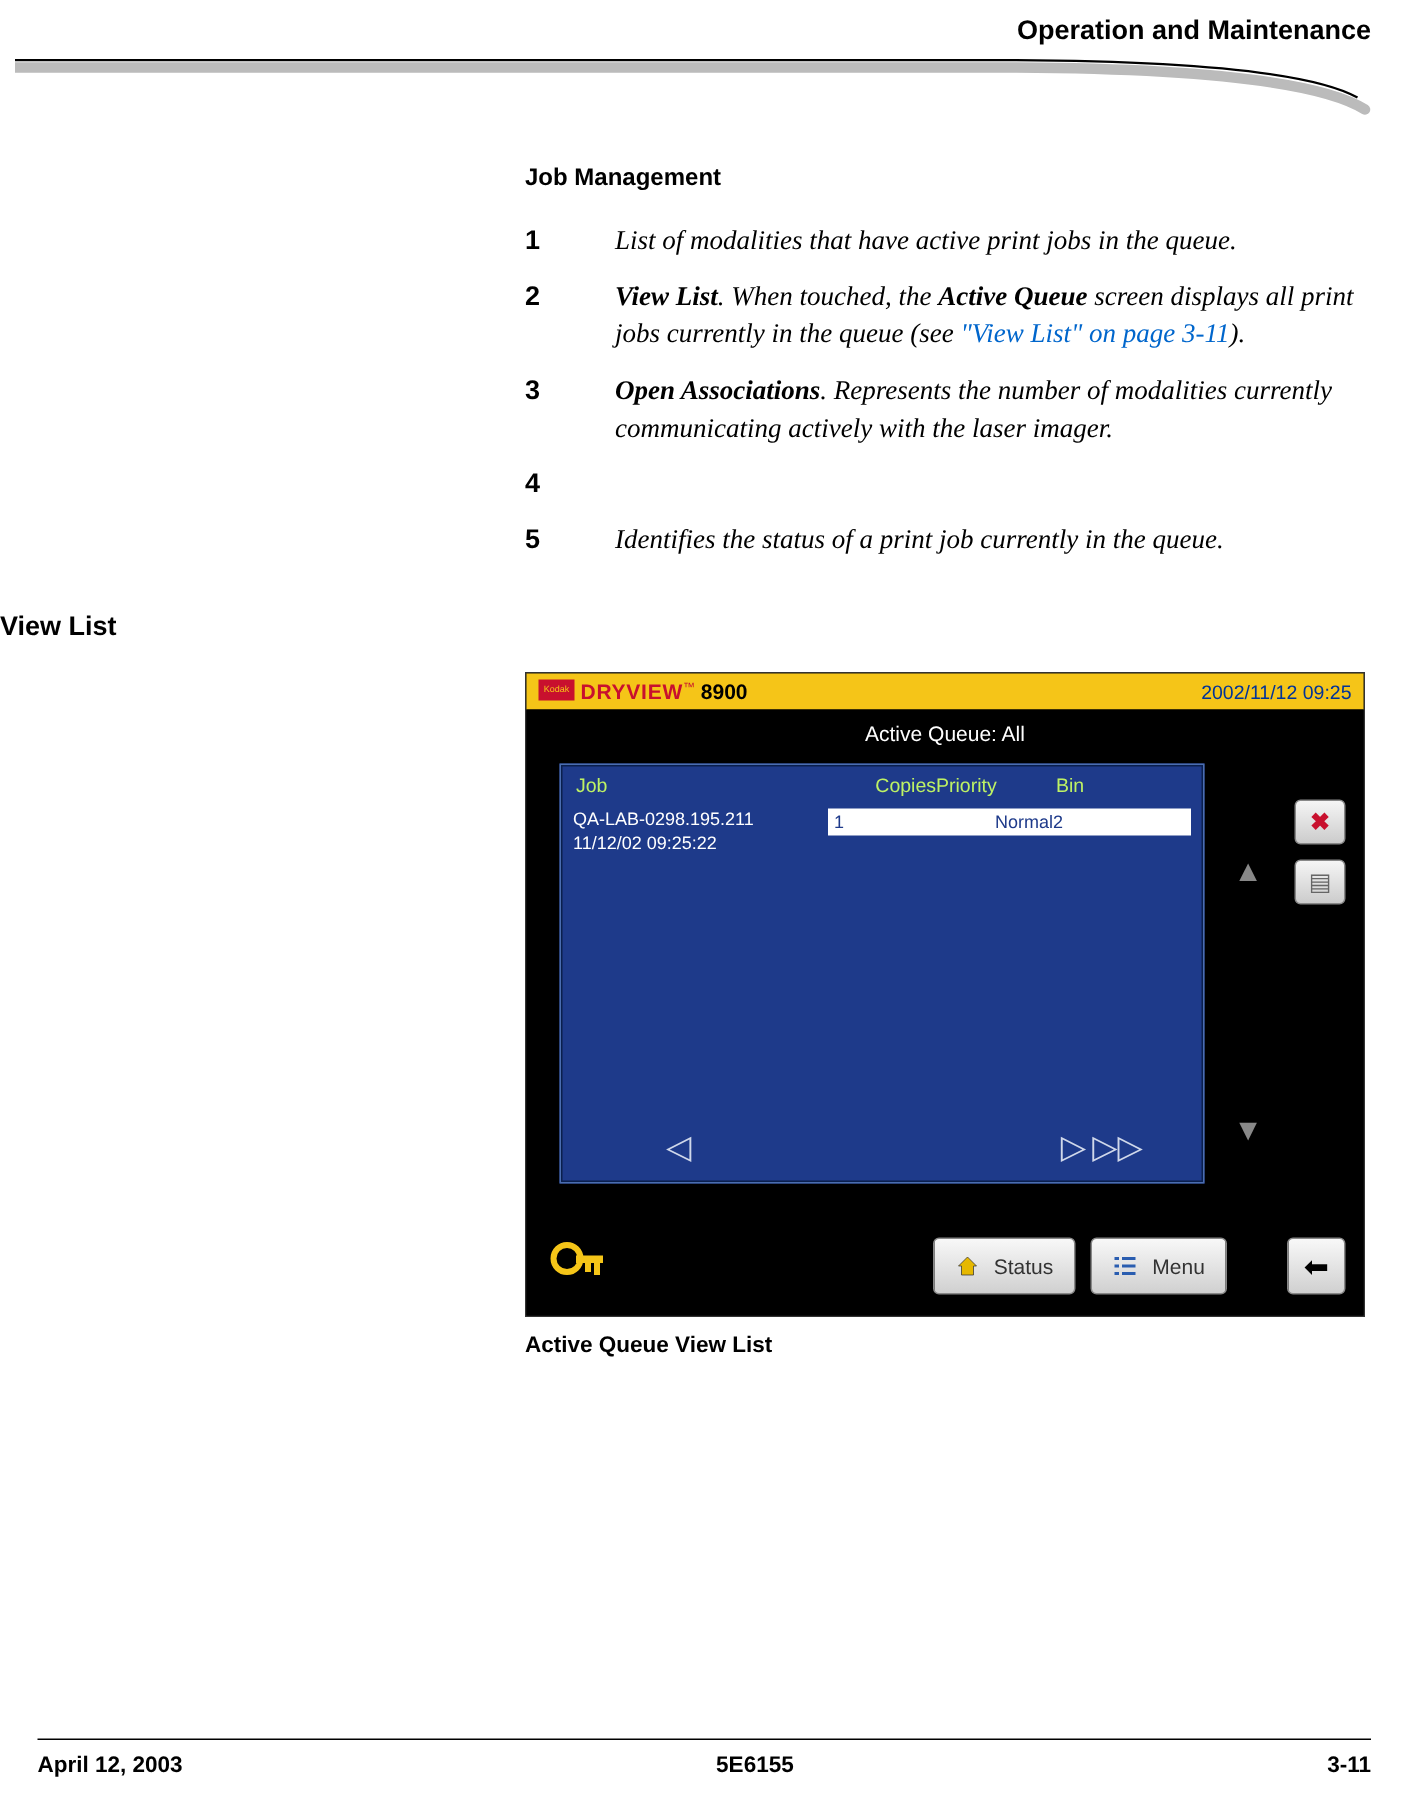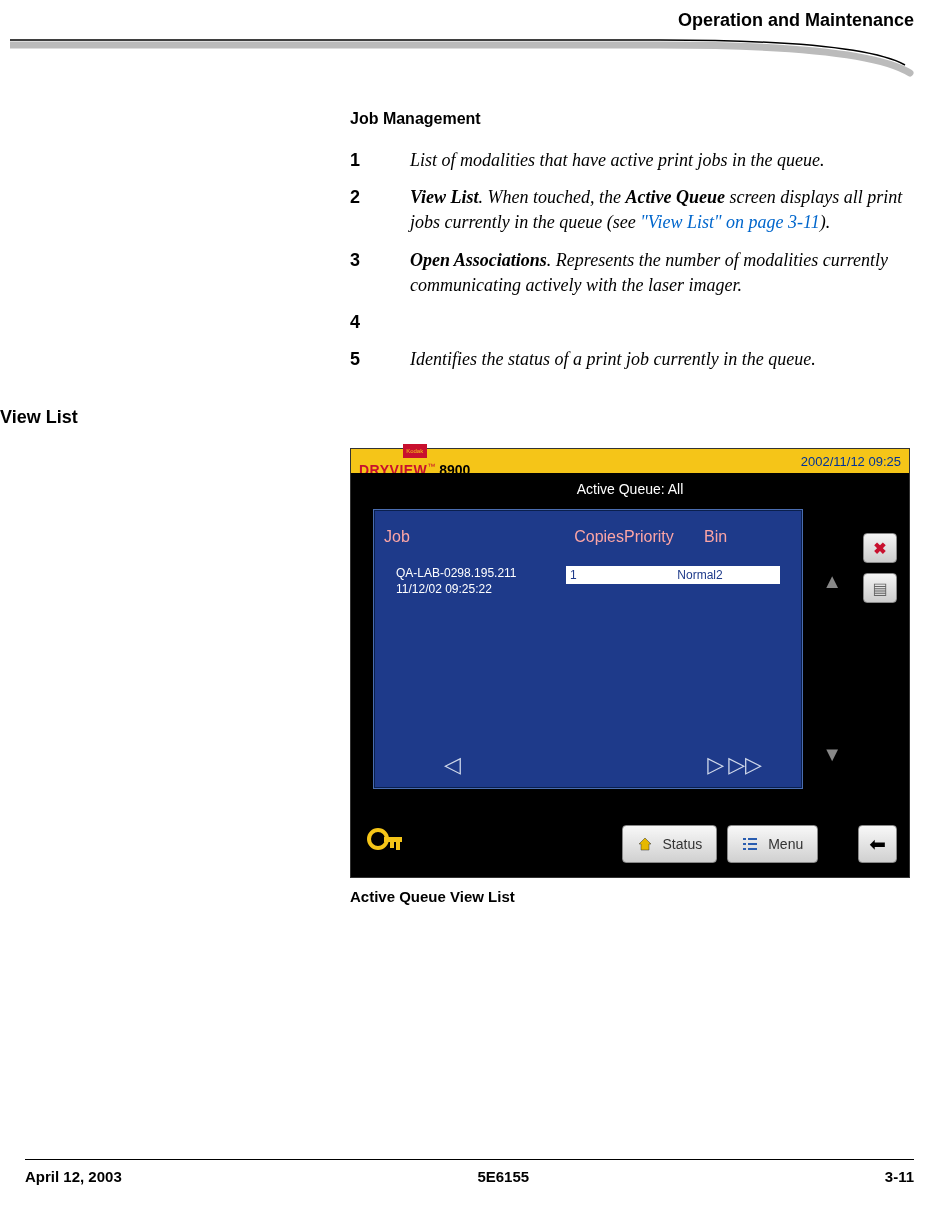--- a/index.html
+++ b/index.html
@@ -79,21 +79,21 @@
       border: 1px solid #333;
     }
     .topbar {
       height: 24px;
       background: #f5c518;
       display: flex;
       align-items: center;
       justify-content: space-between;
       padding: 0 8px;
     }
-    .brand-left { display: flex; align-items: center; gap: 4px; flex-direction: column; }
+    .brand-left { display: flex; align-items: flex-start; gap: 4px; }
     .kodak-chip {
       width: 24px; height: 14px;
       background: #c8102e;
       display: flex; align-items: center; justify-content: center;
     }
     .kodak-chip span { font-size: 6px; color: #f5c518; font-family: Arial; }
     .brand-text { font-family: Arial, sans-serif; font-size: 14px; }
     .brand-dry { color: #c8102e; font-weight: bold; letter-spacing: 0.5px; }
     .brand-tm { color: #c8102e; font-size: 8px; vertical-align: super; }
     .brand-num { color: #000; font-weight: bold; }
@@ -115,34 +115,34 @@
       top: 36px;
       left: 22px;
       width: 430px;
       height: 280px;
       background: #1e3a8a;
       border: 1px solid #4a6db0;
       box-shadow: inset 0 0 0 1px #0a1f4d;
     }
     .queue-header {
       display: flex;
-      color: #fca5a5;
+      color: #bef264;
       font-family: Arial;
-      font-size: 16px;
-      padding: 18px 10px;
+      font-size: 13px;
+      padding: 6px 10px;
     }
     .col-job { width: 170px; }
     .col-copies { width: 70px; text-align: right; }
     .col-priority { width: 80px; }
     .col-bin { width: 60px; }
     .queue-row {
       display: flex;
       font-family: Arial;
       font-size: 12px;
-      padding: 2px 22px;
+      padding: 2px 8px;
       align-items: flex-start;
     }
     .queue-row .job-info { width: 170px; color: #fff; line-height: 1.3; }
     .queue-row .strip {
       display: flex;
       background: #fff;
       color: #1e3a8a;
       height: 18px;
       align-items: center;
       flex: 1;

